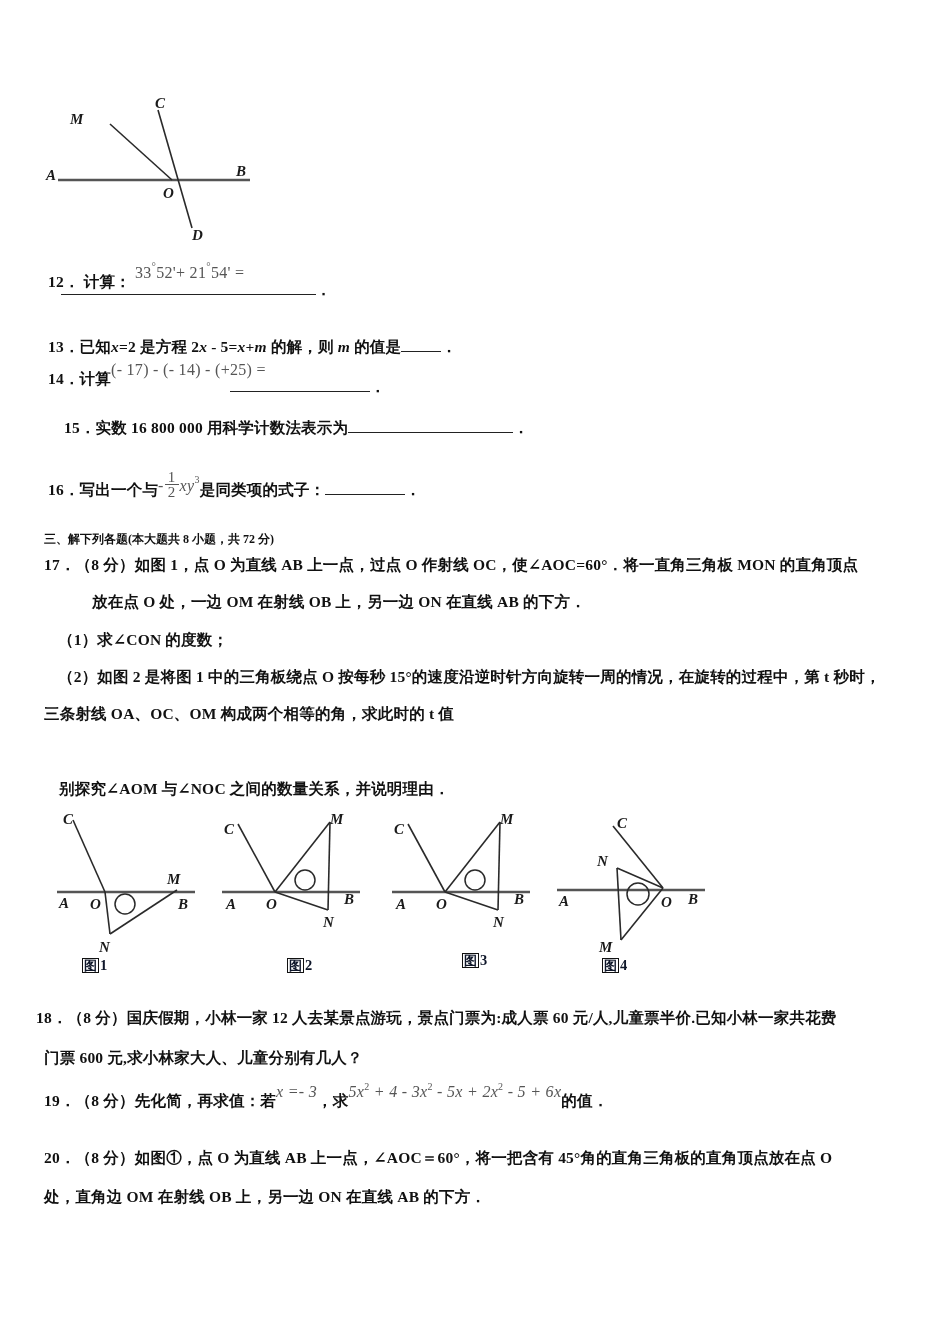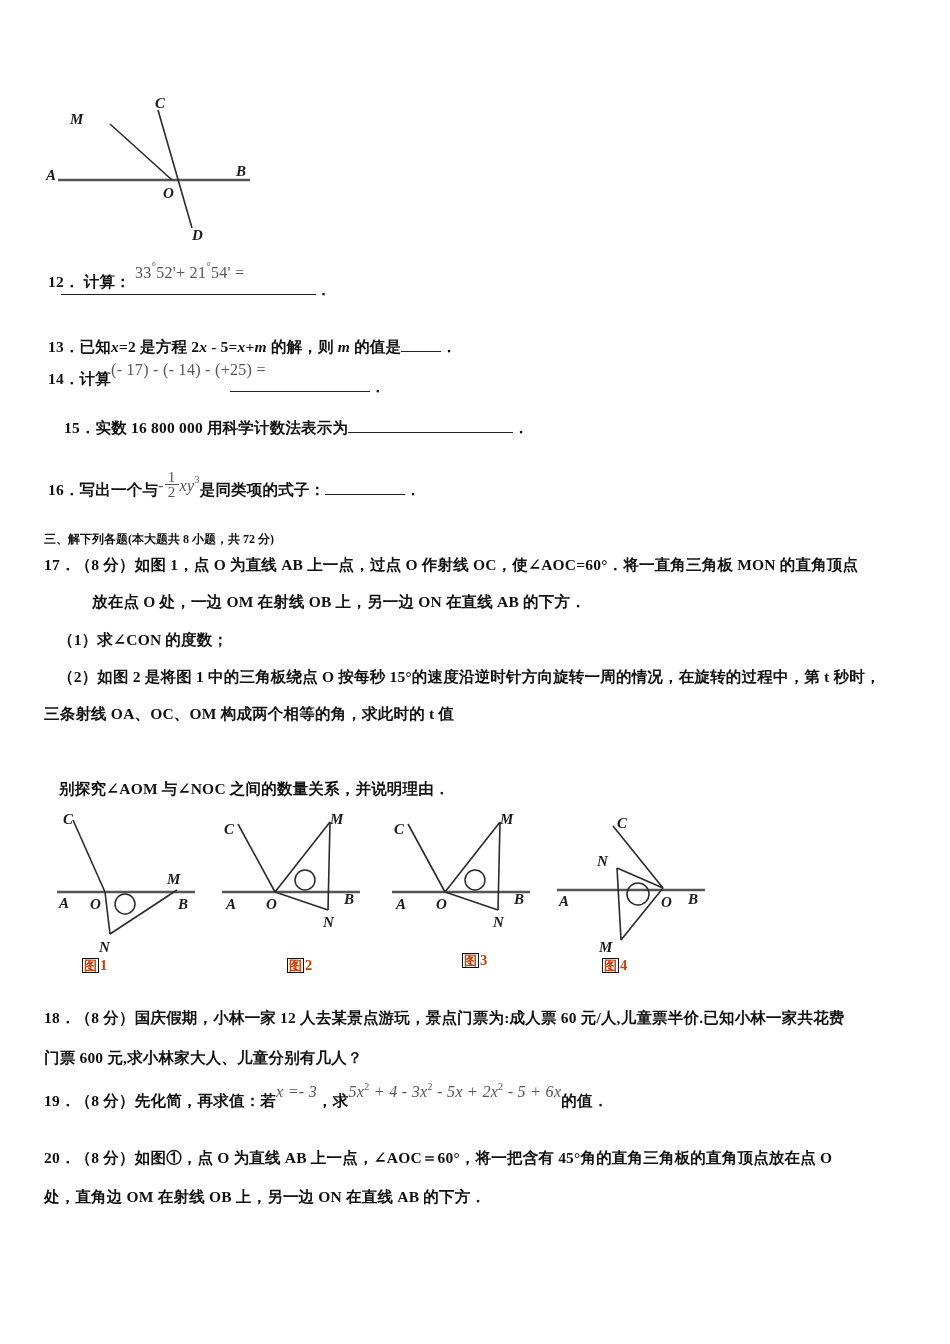--- a/index.html
+++ b/index.html
@@ -95,21 +95,21 @@
 
   
   .fig {
     position: absolute;
   }
   .fig svg { display: block; }
   .fig-label {
     position: absolute;
     font-size: 14.5px;
     font-weight: bold;
-    color: #c2410c;
+    color: #0f172a;
     white-space: nowrap;
   }
   .fig-label .boxed {
     display: inline-block;
     border: 1.5px solid #111;
     padding: 0px 1px;
     line-height: 1.0;
     font-size: 13px;
     margin-right: 1px;
   }
@@ -275,21 +275,21 @@
       <text class="lbl" x="4" y="94">A</text>
       <text class="lbl" x="106" y="95">O</text>
       <text class="lbl" x="133" y="92">B</text>
       <text class="lbl" x="44" y="140">M</text>
     </svg>
   </div>
   <div class="fig-label" style="left:602px; top:957px;">
     <span class="boxed">图</span><span>4</span>
   </div>
 
-  <div class="qline" style="left:44px; top:1010px;font-family:Liberation Serif, serif;">
+  <div class="qline" style="left:36px; top:1010px;font-family:Liberation Serif, serif;">
     <span class="qnum">18．</span><span>（8 分）国庆假期，小林一家 12 人去某景点游玩，景点门票为:成人票 60 元/人,儿童票半价.已知小林一家共花费</span>
   </div>
   <div class="qline" style="left:44px; top:1050px;">门票 600 元,求小林家大人、儿童分别有几人？</div>
 
   <div class="qline" style="left:44px; top:1092px;">
     <span class="qnum">19．</span><span>（8 分）先化简，再求值：若</span><span class="math" style="font-style:italic;">x =- 3</span><span>，求</span><span class="math"><i>5x</i><span class="sup">2</span><i> + 4 - 3x</i><span class="sup">2</span><i> - 5x + 2x</i><span class="sup">2</span><i> - 5 + 6x</i></span><span>的值．</span>
   </div>
 
   <div class="qline" style="left:44px; top:1150px;">
     <span class="qnum">20．</span><span>（8 分）如图①，点 O 为直线 AB 上一点，∠AOC＝60°，将一把含有 45°角的直角三角板的直角顶点放在点 O</span>

